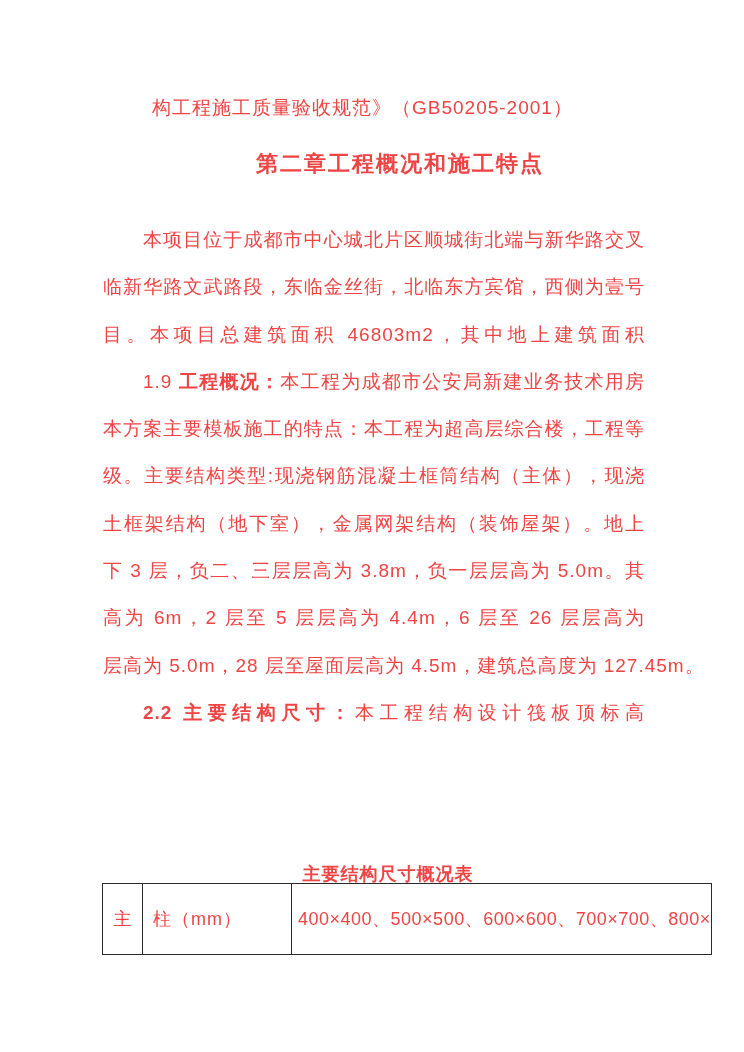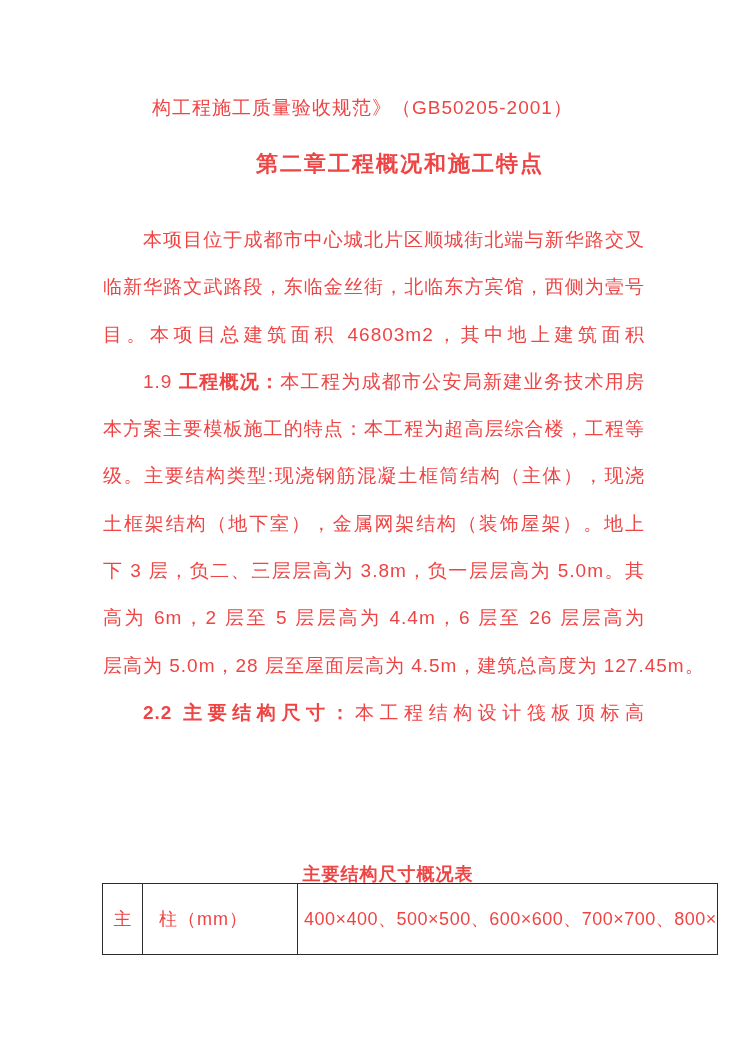--- a/index.html
+++ b/index.html
@@ -101,21 +101,21 @@
   }
   .dim-table td {
     border: 1px solid #2b2b2b;
     height: 70px;
     vertical-align: middle;
     padding: 0;
     overflow: hidden;
     white-space: nowrap;
   }
   .dim-table .c1 { width: 39px;  text-align: center; }
-  .dim-table .c2 { width: 138px; padding-left: 16px; letter-spacing: 1px; }
+  .dim-table .c2 { width: 138px; padding-left: 10px; letter-spacing: 1px; }
   .dim-table .c3 { width: 374px; padding-left: 6px;  letter-spacing: 0.5px; }
 </style>
 </head>
 <body>
 
 <div class="page">
 
   <div class="cont-line">构工程施工质量验收规范》（GB50205-2001）</div>
 
   <div class="heading-wrap">

